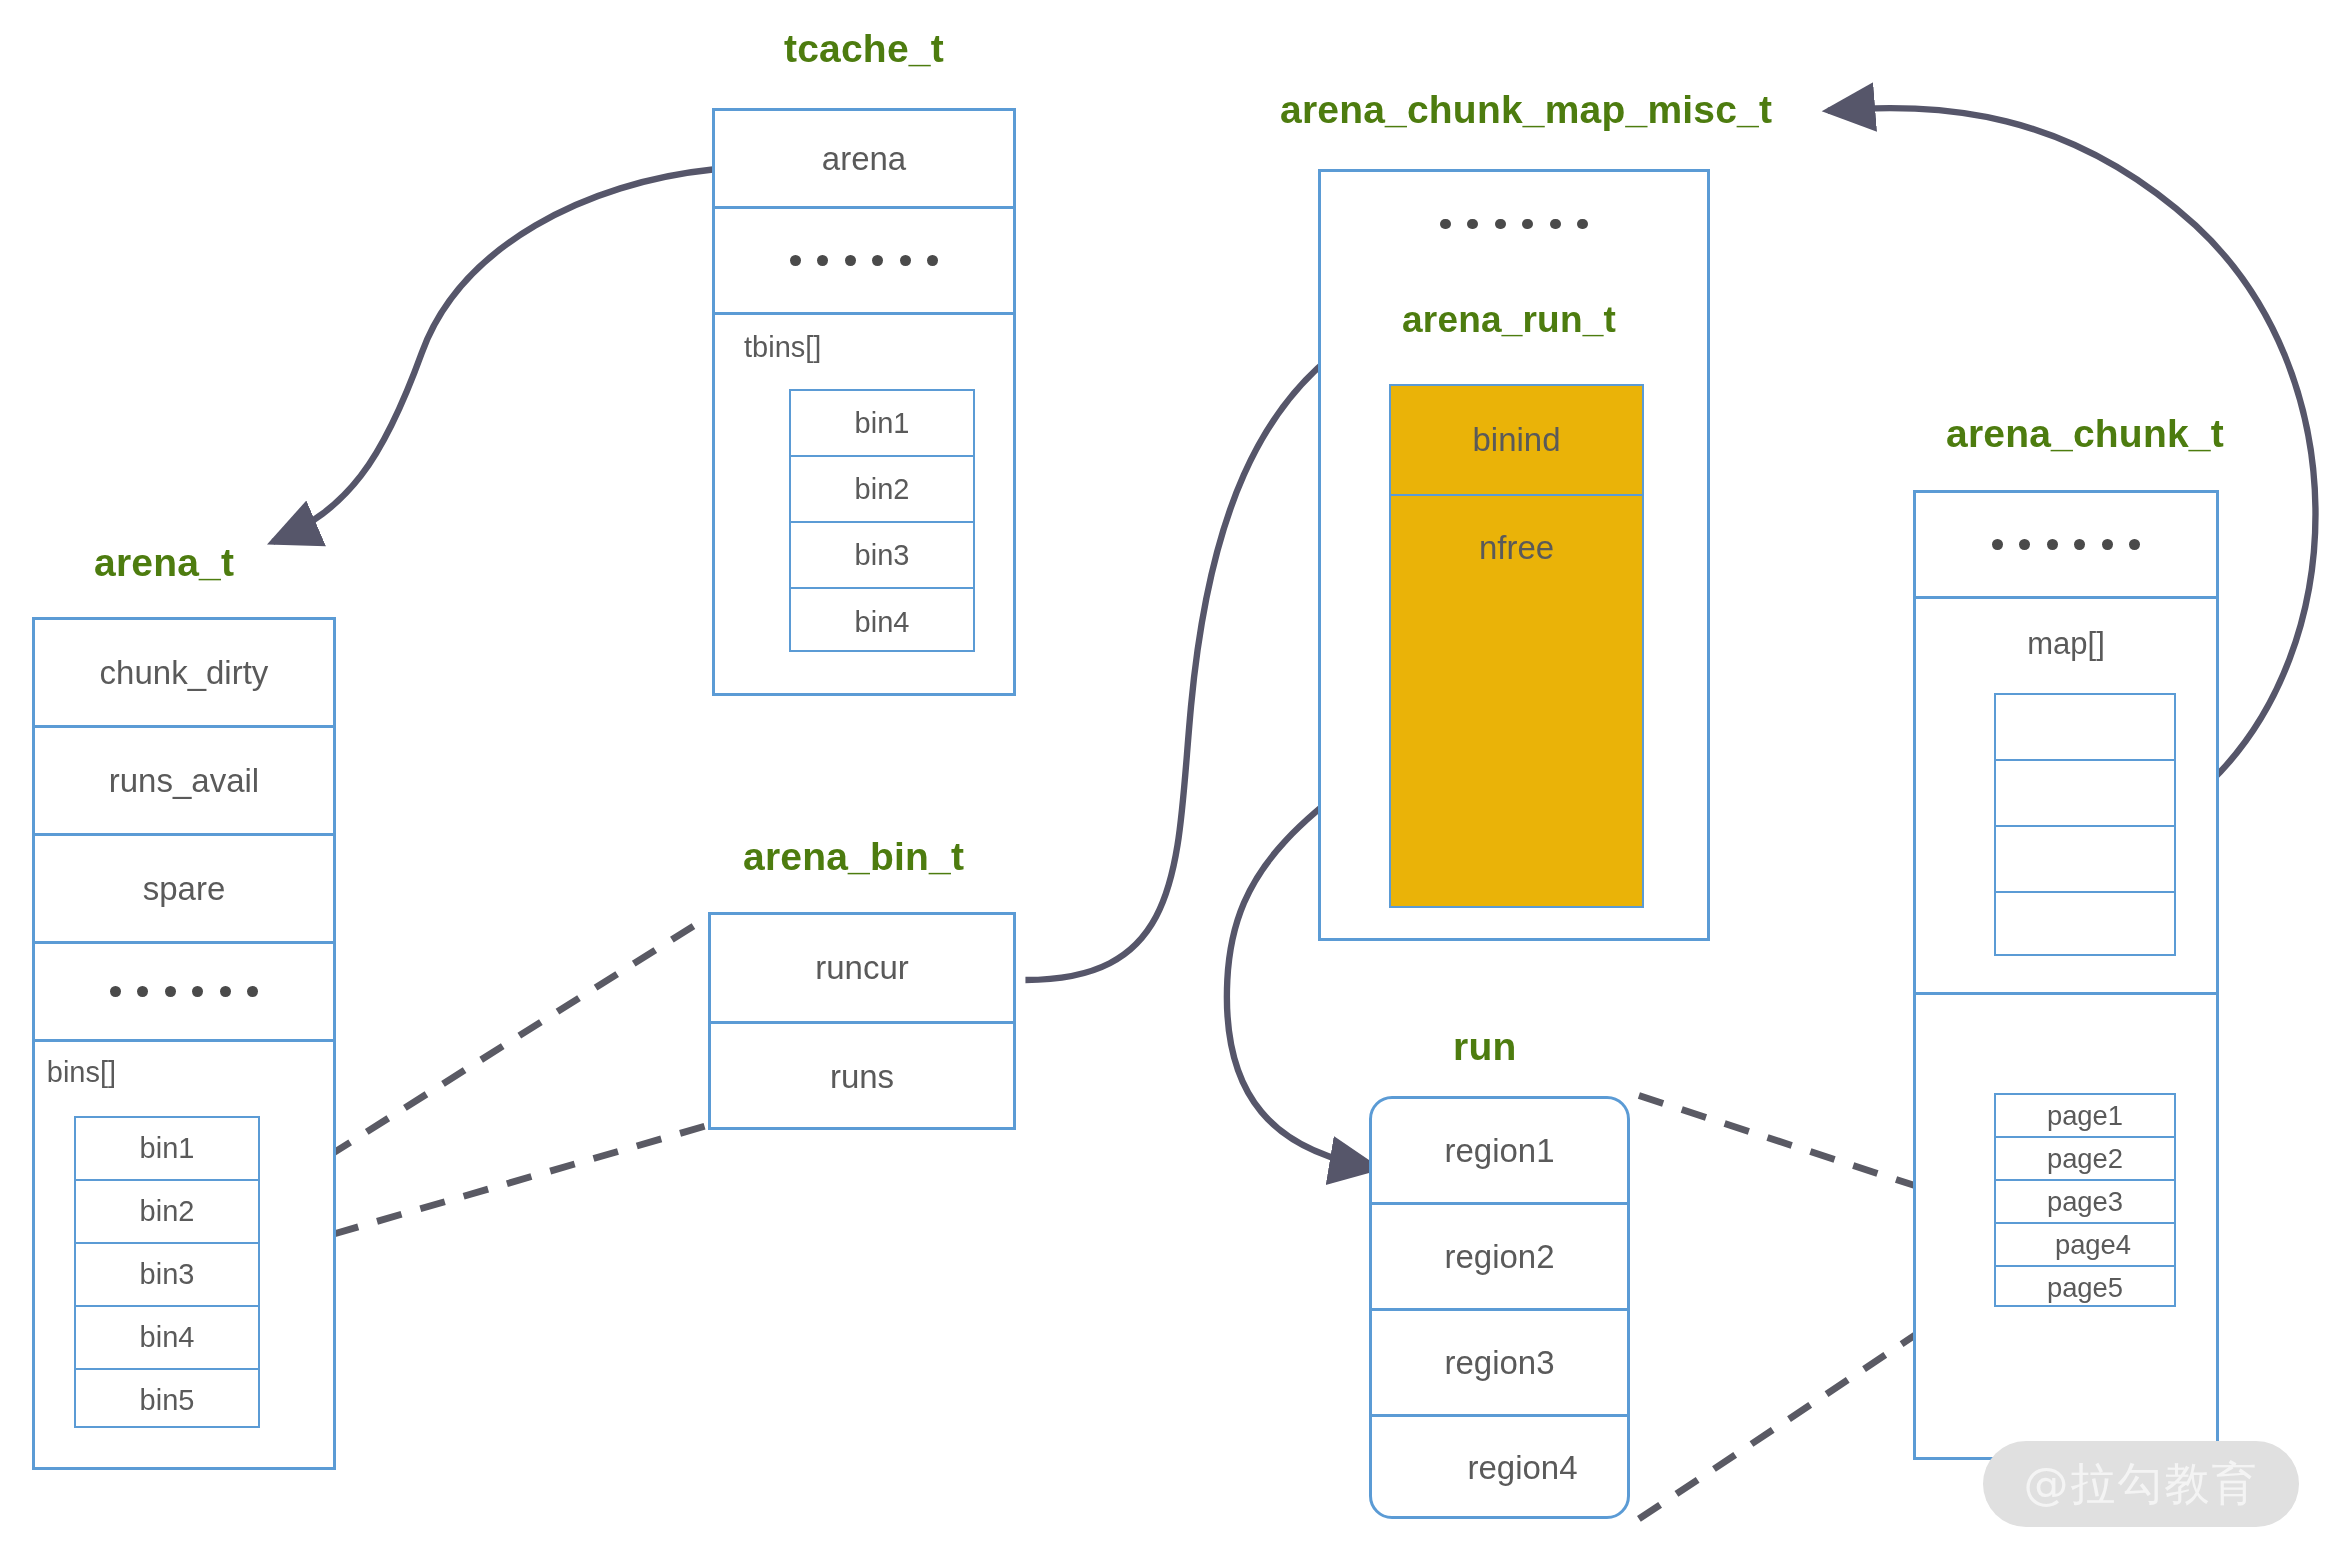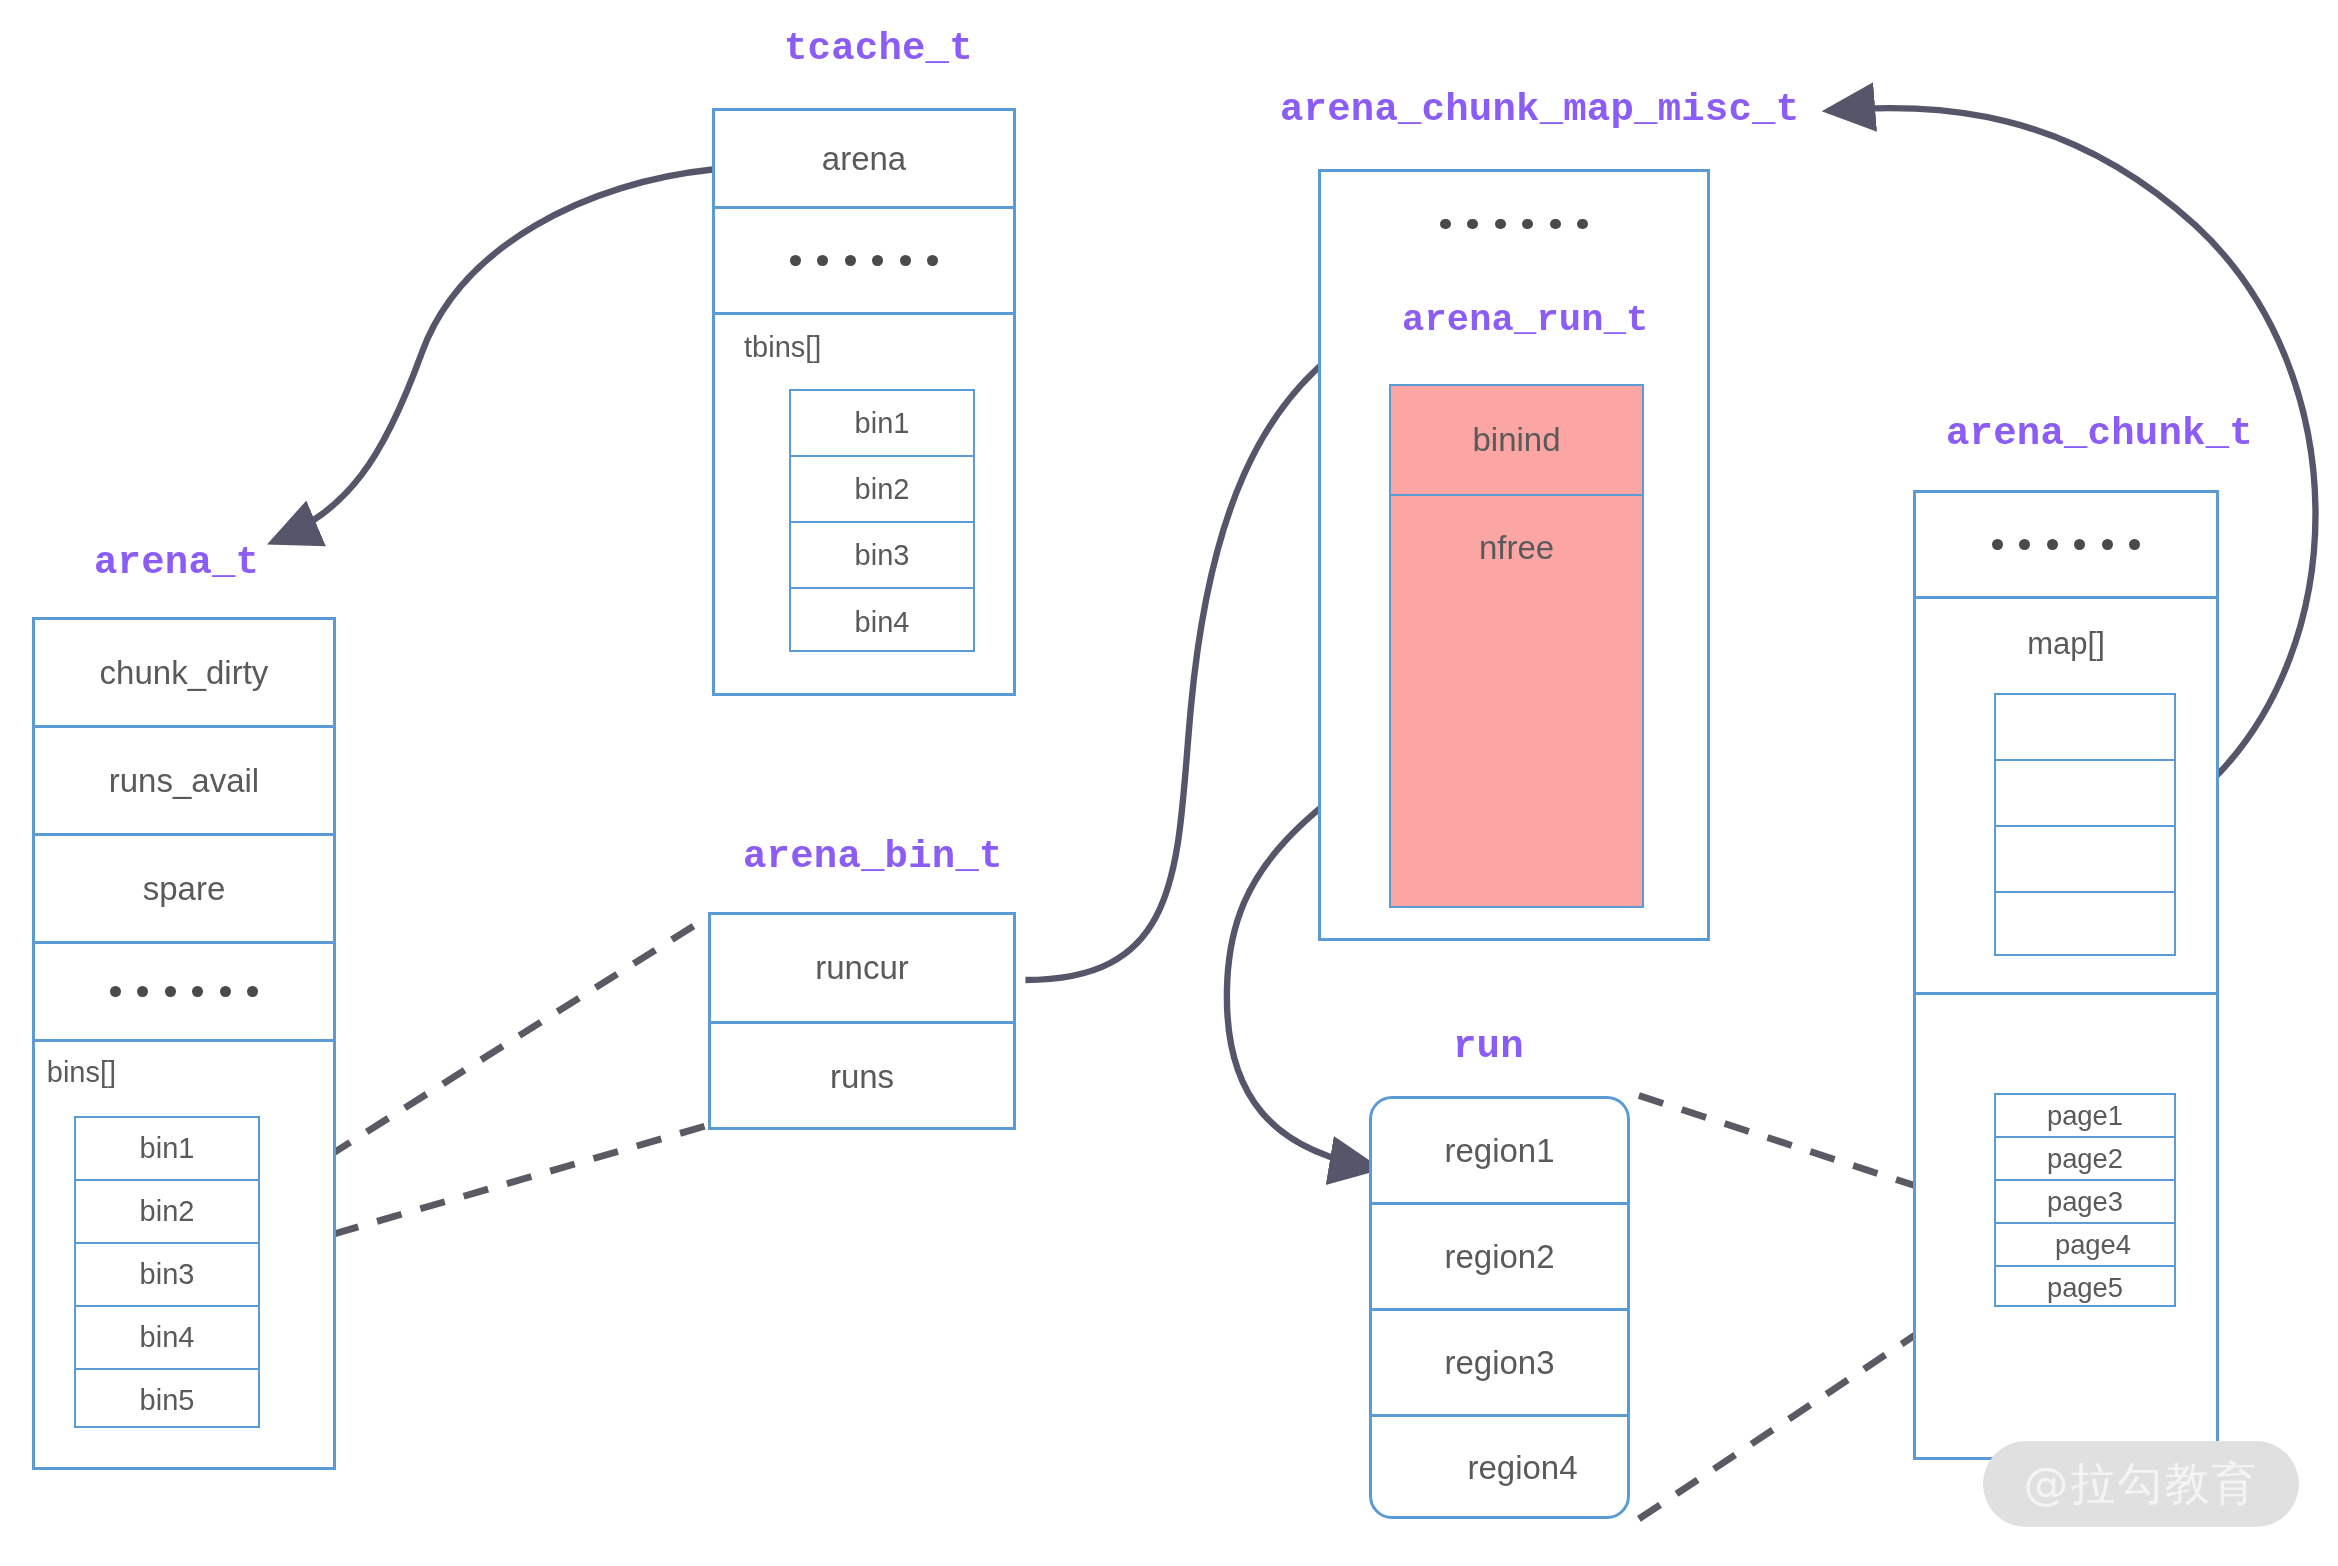--- a/index.html
+++ b/index.html
@@ -10,26 +10,25 @@
   #canvas{
     position:relative;
     width:2339px;
     height:1566px;
     background:#ffffff;
     overflow:hidden;
   }
   
   .title{
     position:absolute;
-    color:#8b5cf6;
+    color:#4d7c0f;
     font-size:39px;
     font-weight:700;
     white-space:nowrap;
     letter-spacing:0.2px;
-    font-family:Liberation Mono, monospace;
   }
   .struct{
     position:absolute;
     box-sizing:border-box;
     border:3.9px solid #5b9bd5;
     background:#ffffff;
   }
   .row{
     box-sizing:border-box;
     border-bottom:3.9px solid #5b9bd5;
@@ -72,21 +71,21 @@
     display:flex;align-items:center;justify-content:center;
     color:#5a5a5a;
     font-size:29px;
   }
   .subrow:last-child{border-bottom:none;}
   
   .inner{
     position:absolute;
     box-sizing:border-box;
     border:2.9px solid #5b9bd5;
-    background:#fca5a5;
+    background:#eab308;
   }
   svg.links{
     position:absolute;left:0;top:0;
     width:2339px;height:1566px;
     pointer-events:none;
   }
   .watermark{
     position:absolute;
     display:flex;align-items:center;justify-content:center;
     background:#e0e0e0;

